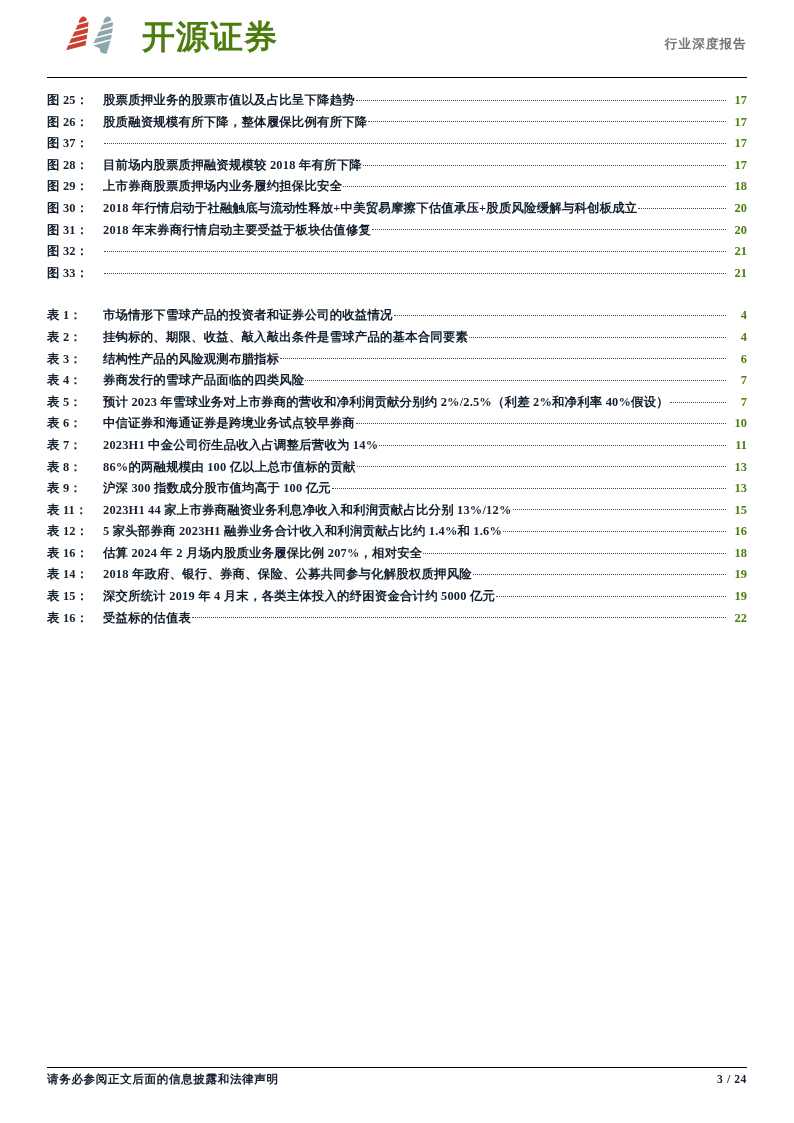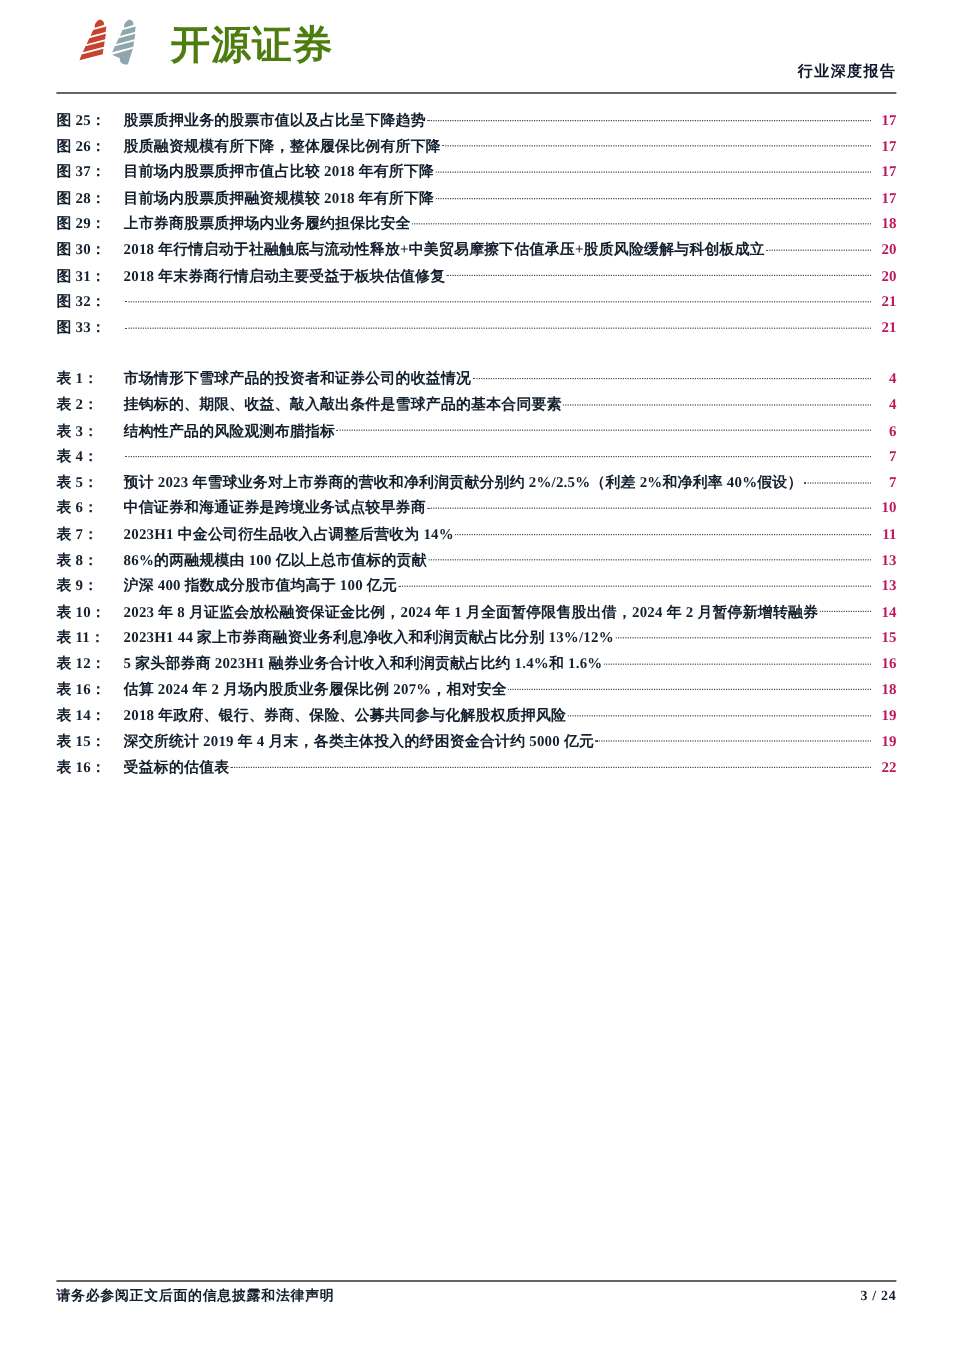--- a/index.html
+++ b/index.html
@@ -47,25 +47,25 @@
     font-size: 33px;
     font-weight: 700;
     letter-spacing: 1px;
     color: #4d7c0f;
     line-height: 1;
     white-space: nowrap;
   }
   .header-right {
     position: absolute;
     right: 0;
-    bottom: 10px;
+    bottom: 25px;
     font-size: 12.5px;
     font-weight: 700;
     letter-spacing: 1.2px;
-    color: #0f172a;
+    color: #737373;
     white-space: nowrap;
   }
   .header-rule {
     position: absolute;
     left: 0;
     right: 0;
     bottom: 0;
     border-bottom: 1.6px solid #000000;
   }
 
@@ -113,21 +113,21 @@
     right: 0;
     bottom: 0.26em;
     border-bottom: 1.2px dotted #4a4a55;
   }
   .toc-page {
     flex: 0 0 auto;
     width: 20px;
     text-align: right;
     font-weight: 700;
     font-size: 12.4px;
-    color: #be185d;
+    color: #4d7c0f;
   }
 
   
   .footer {
     position: absolute;
     left: 47px;
     right: 47px;
     bottom: 36px;
   }
   .footer-rule {
@@ -182,21 +182,20 @@
           <span class="toc-page">17</span>
         </div>
         <div class="toc-row">
           <span class="toc-label">图 26：</span>
           <span class="toc-title">股质融资规模有所下降，整体履保比例有所下降</span>
           <span class="toc-dots"></span>
           <span class="toc-page">17</span>
         </div>
         <div class="toc-row">
           <span class="toc-label">图 37：</span>
-          <span class="toc-title">目前场内股票质押市值占比较 2018 年有所下降</span>
           <span class="toc-dots"></span>
           <span class="toc-page">17</span>
         </div>
         <div class="toc-row">
           <span class="toc-label">图 28：</span>
           <span class="toc-title">目前场内股票质押融资规模较 2018 年有所下降</span>
           <span class="toc-dots"></span>
           <span class="toc-page">17</span>
         </div>
         <div class="toc-row">
@@ -242,20 +241,21 @@
           <span class="toc-page">4</span>
         </div>
         <div class="toc-row">
           <span class="toc-label">表 3：</span>
           <span class="toc-title">结构性产品的风险观测布腊指标</span>
           <span class="toc-dots"></span>
           <span class="toc-page">6</span>
         </div>
         <div class="toc-row">
           <span class="toc-label">表 4：</span>
+          <span class="toc-title">券商发行的雪球产品面临的四类风险</span>
           <span class="toc-dots"></span>
           <span class="toc-page">7</span>
         </div>
         <div class="toc-row">
           <span class="toc-label">表 5：</span>
           <span class="toc-title">预计 2023 年雪球业务对上市券商的营收和净利润贡献分别约 2%/2.5%（利差 2%和净利率 40%假设）</span>
           <span class="toc-dots"></span>
           <span class="toc-page">7</span>
         </div>
         <div class="toc-row">
@@ -271,29 +271,23 @@
           <span class="toc-page">11</span>
         </div>
         <div class="toc-row">
           <span class="toc-label">表 8：</span>
           <span class="toc-title">86%的两融规模由 100 亿以上总市值标的贡献</span>
           <span class="toc-dots"></span>
           <span class="toc-page">13</span>
         </div>
         <div class="toc-row">
           <span class="toc-label">表 9：</span>
-          <span class="toc-title">沪深 400 指数成分股市值均高于 100 亿元</span>
+          <span class="toc-title">沪深 300 指数成分股市值均高于 100 亿元</span>
           <span class="toc-dots"></span>
           <span class="toc-page">13</span>
-        </div>
-        <div class="toc-row">
-          <span class="toc-label">表 10：</span>
-          <span class="toc-title">2023 年 8 月证监会放松融资保证金比例，2024 年 1 月全面暂停限售股出借，2024 年 2 月暂停新增转融券</span>
-          <span class="toc-dots"></span>
-          <span class="toc-page">14</span>
         </div>
         <div class="toc-row">
           <span class="toc-label">表 11：</span>
           <span class="toc-title">2023H1 44 家上市券商融资业务利息净收入和利润贡献占比分别 13%/12%</span>
           <span class="toc-dots"></span>
           <span class="toc-page">15</span>
         </div>
         <div class="toc-row">
           <span class="toc-label">表 12：</span>
           <span class="toc-title">5 家头部券商 2023H1 融券业务合计收入和利润贡献占比约 1.4%和 1.6%</span>

